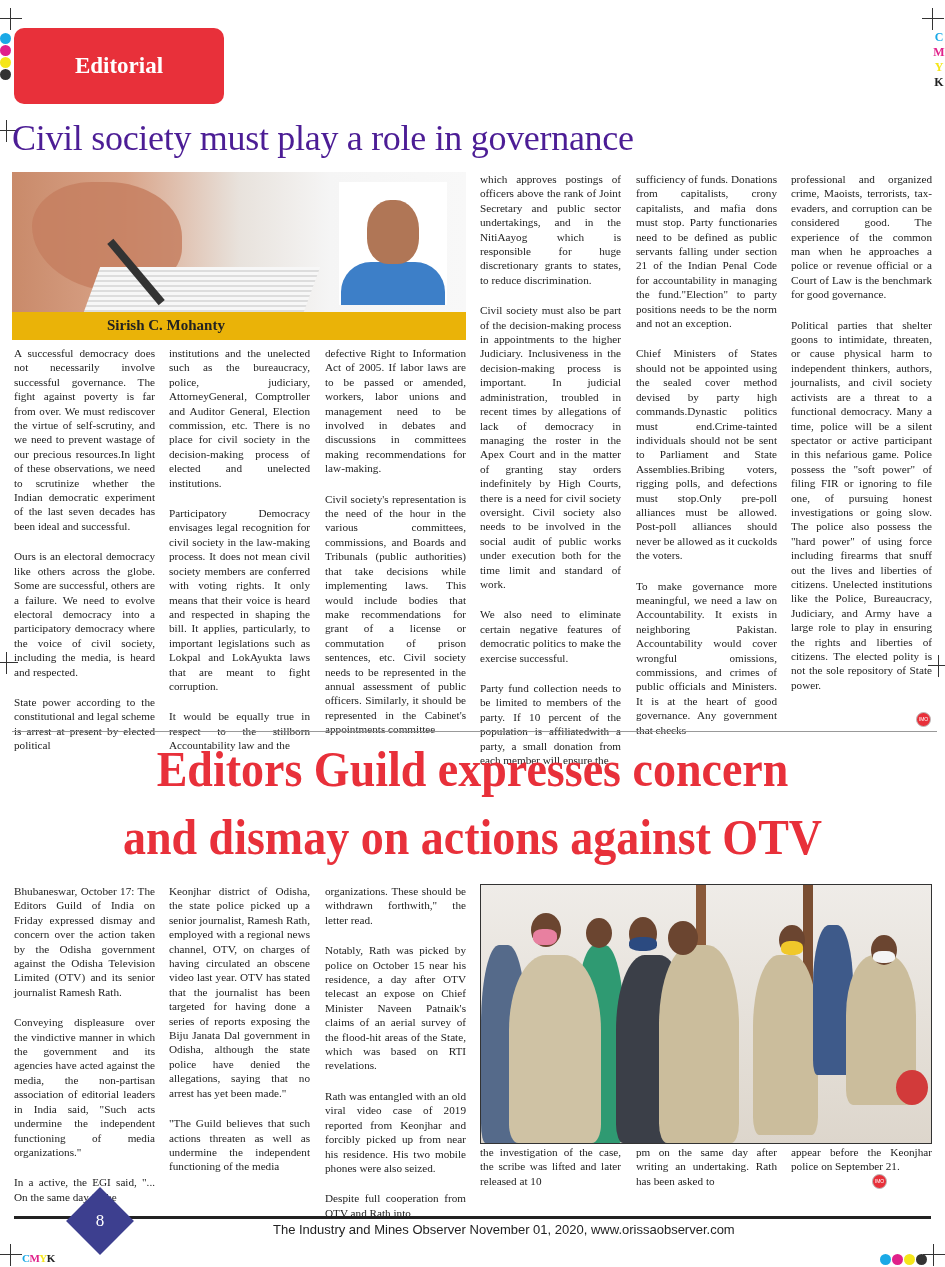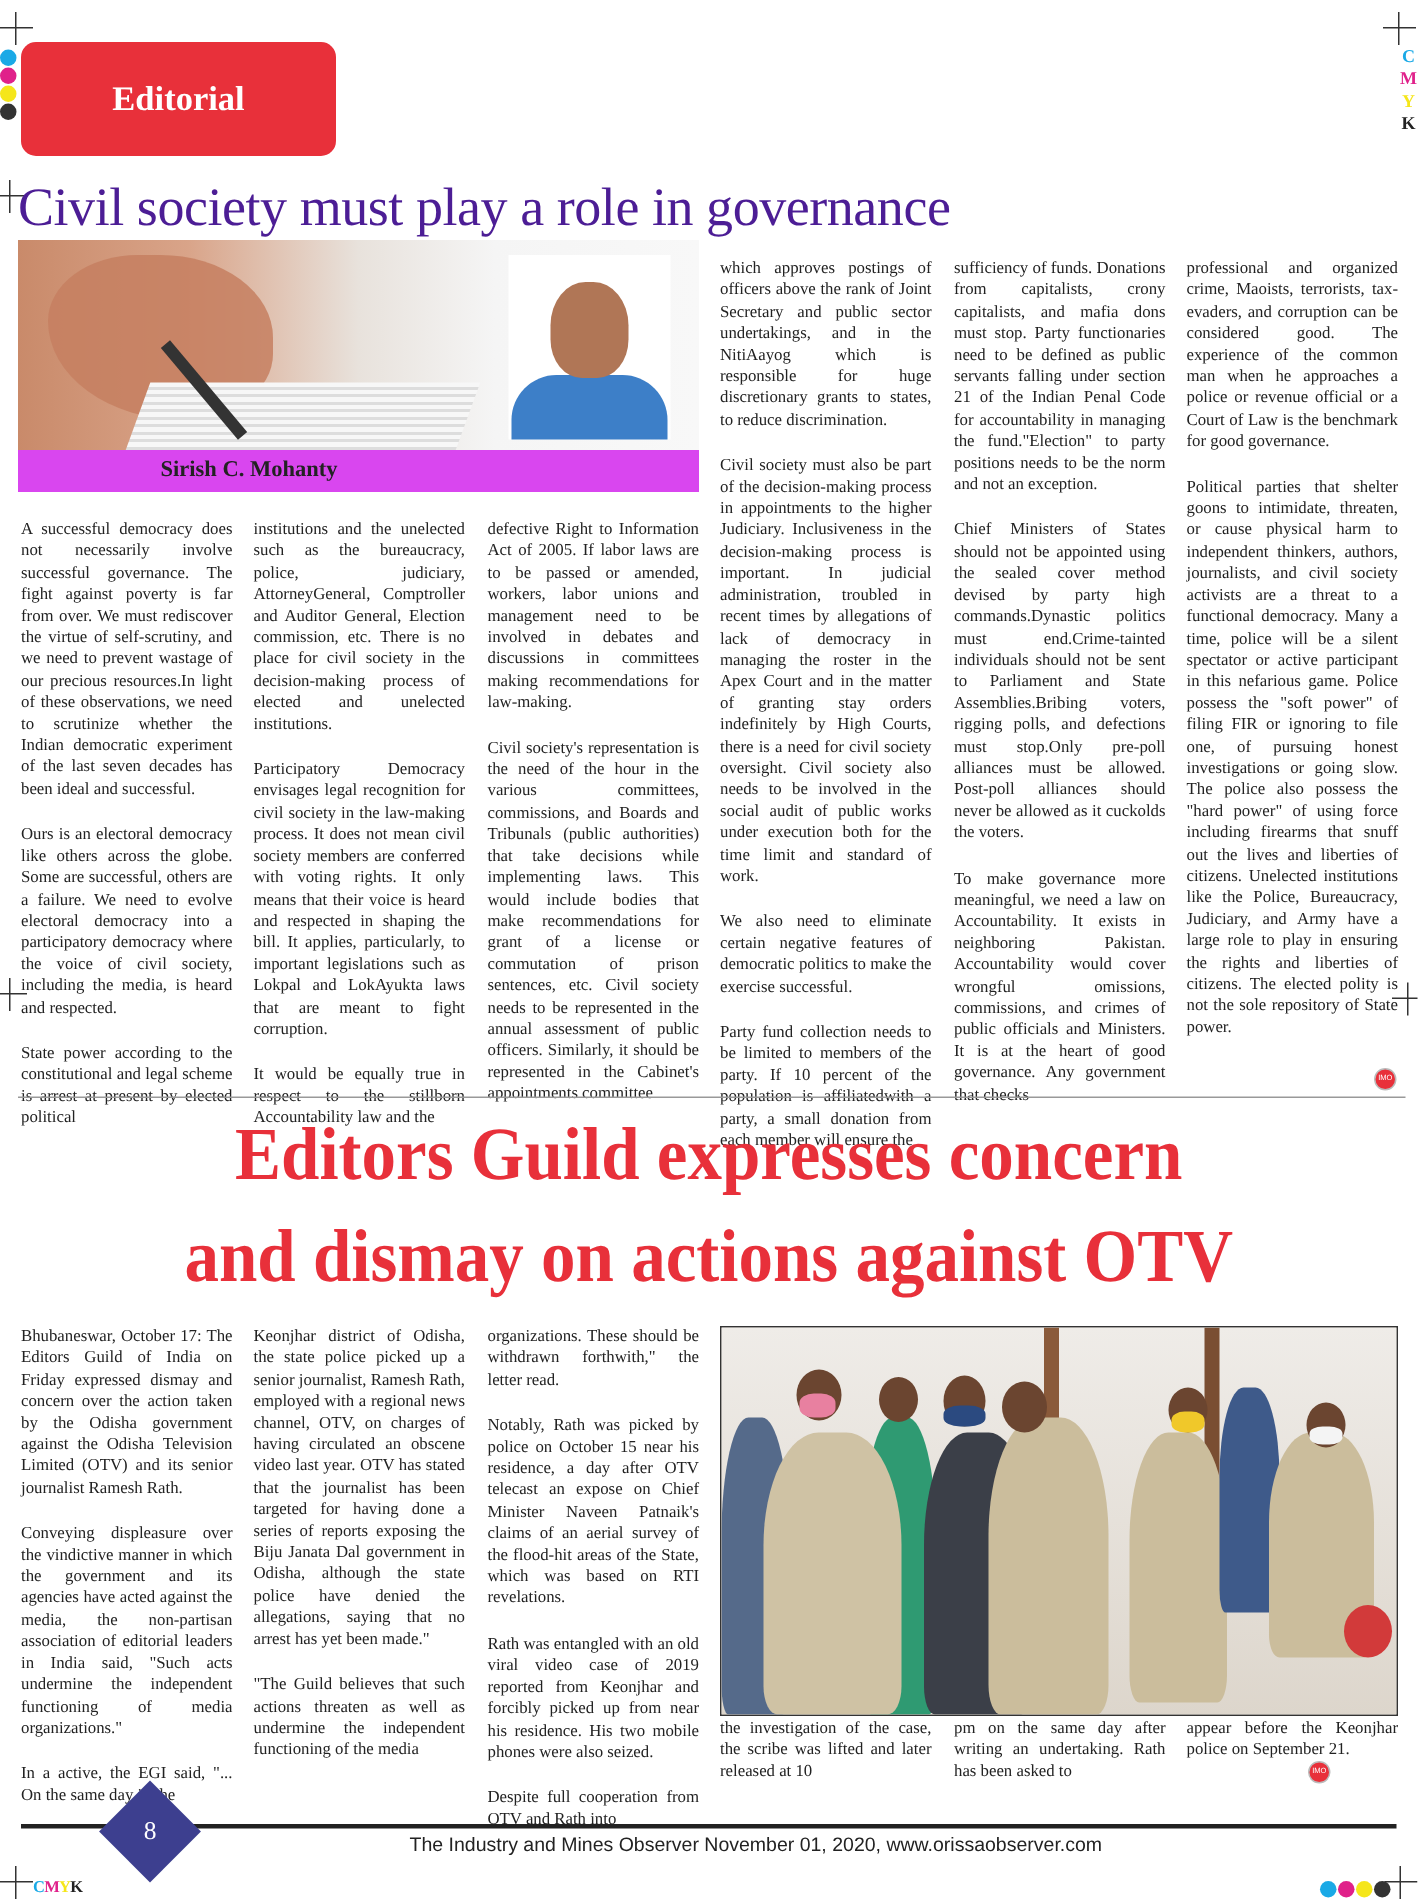--- a/index.html
+++ b/index.html
@@ -5,21 +5,21 @@
   html, body { margin:0; padding:0; background:#fff; }
   body { width:945px; height:1267px; position:relative; overflow:hidden; font-family:"Liberation Serif", serif; color:#222; }
   .abs { position:absolute; }
   .crop { position:absolute; width:22px; height:22px; }
   .crop::before { content:""; position:absolute; left:10px; top:0; width:1px; height:22px; background:#333; }
   .crop::after { content:""; position:absolute; left:0; top:10px; width:22px; height:1px; background:#333; }
   .dot { position:absolute; width:11px; height:11px; border-radius:50%; }
   .cmyk-v { position:absolute; left:933px; top:30px; font-family:"Liberation Serif", serif; font-weight:bold; font-size:12px; line-height:15px; text-align:center; width:12px; }
   .badge { position:absolute; left:14px; top:28px; width:210px; height:76px; background:#e8303a; border-radius:10px; display:flex; align-items:center; justify-content:center; color:#fff; font-weight:bold; font-size:23px; }
   .headline1 { position:absolute; left:12px; top:108px; width:925px; font-weight:normal; font-size:36px; color:#4c1d95; letter-spacing:-0.3px; white-space:nowrap; line-height:60px; }
-  .hero { position:absolute; left:12px; top:160px; width:454px; height:168px; background:#d946ef; overflow:hidden; }
+  .hero { position:absolute; left:12px; top:172px; width:454px; height:168px; background:#eab308; overflow:hidden; }
   .hero-bg { position:absolute; left:0; top:0; width:454px; height:140px; background:linear-gradient(90deg,#c98a6a 0%,#d9a489 25%,#e8e2dc 50%,#f5f5f5 70%,#f8f8f8 100%); }
   .hand { position:absolute; left:20px; top:10px; width:150px; height:110px; border-radius:40% 50% 40% 60%; background:#c57f60; opacity:.85; }
   .paper { position:absolute; left:80px; top:95px; width:220px; height:45px; background:repeating-linear-gradient(0deg,#ddd 0 2px,#f7f7f7 2px 5px); transform:skewX(-20deg); }
   .pen { position:absolute; left:120px; top:60px; width:8px; height:80px; background:#333; transform:rotate(-40deg); }
   .portrait { position:absolute; left:327px; top:10px; width:108px; height:123px; background:#fff; overflow:hidden; }
   .face { position:absolute; left:28px; top:18px; width:52px; height:64px; background:#b07656; border-radius:45% 45% 40% 40%; }
   .shirt { position:absolute; left:2px; top:80px; width:104px; height:45px; background:#3d7fc8; border-radius:30px 30px 0 0; }
   .byline { position:absolute; left:95px; top:145px; font-weight:bold; font-size:15px; color:#222; }
   .col { position:absolute; font-size:11.2px; line-height:14.4px; text-align:justify; color:#222; }
   .col p { margin:0; text-indent:0; }

